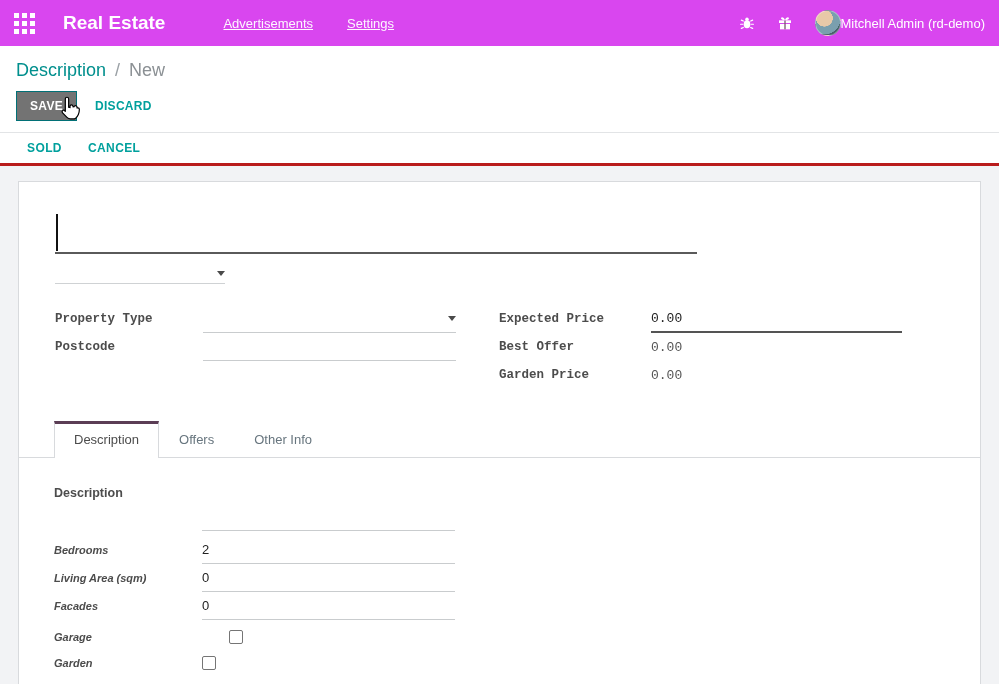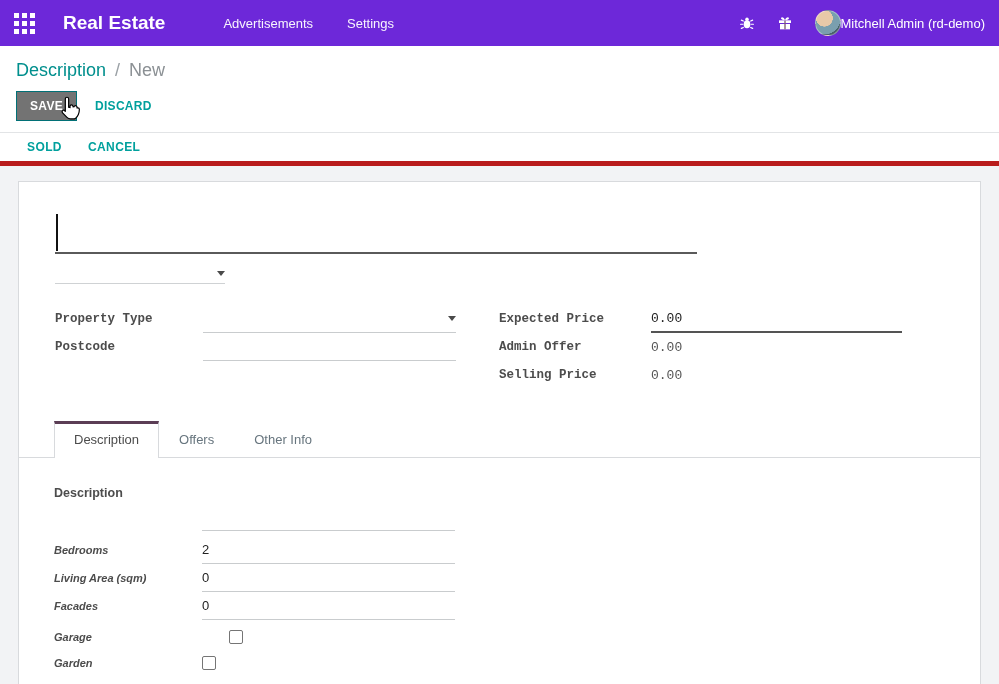--- a/index.html
+++ b/index.html
@@ -10,21 +10,21 @@
     position: relative;
     width: 999px; height: 684px;
     overflow: hidden;
     background: #f2f3f5;
     margin: 0 auto;
   }
 
   
   .topbar {
     height: 46px;
-    background: #6d28d9;
+    background: #d946ef;
     display: flex;
     align-items: center;
     color: #fff;
     padding: 0 14px;
   }
   .apps-grid {
     display: grid;
     grid-template-columns: repeat(3, 5px);
     grid-template-rows: repeat(3, 5px);
     gap: 3px;
@@ -32,21 +32,21 @@
     cursor: pointer;
   }
   .apps-grid span { background: #fff; width: 5px; height: 5px; }
   .brand {
     font-size: 19px;
     font-weight: 700;
     margin-right: 56px;
     white-space: nowrap;
   }
   .topmenu { display: flex; gap: 30px; font-size: 13px; }
-  .topmenu .menu-item { color: rgba(255,255,255,0.95); cursor: pointer; padding: 4px 2px; }
+  .topmenu .menu-item { color: rgba(255,255,255,0.95); cursor: pointer; padding: 4px 2px; text-decoration: underline; }
   .top-right { margin-left: auto; display: flex; align-items: center; gap: 22px; }
   .top-icon { width: 16px; height: 16px; display: inline-flex; cursor: pointer; }
   .user-block { display: flex; align-items: center; cursor: pointer; }
   .avatar {
     width: 26px; height: 26px; border-radius: 50%;
     background: radial-gradient(circle at 35% 30%, #e8c9a8 0 36%, #7a9fae 37% 70%, #49606b 71%);
     border: 1px solid rgba(255,255,255,0.35);
   }
   .user-name { font-size: 13px; color: #fff; white-space: nowrap; }
 
@@ -69,21 +69,21 @@
     color: #00a09d; font-size: 12px; font-weight: 700; letter-spacing: 0.3px;
     margin-left: 14px; padding: 7px 4px; cursor: pointer;
     font-family: "Liberation Sans", sans-serif;
   }
 
   
   .statusbar {
     background: #fff; height: 33px;
     display: flex; align-items: center;
     padding: 0 16px 0 27px;
-    border-bottom: 5px solid #b91c1c;
+    border-bottom: 3px solid #b91c1c;
   }
   .sb-btn {
     background: none; border: none;
     color: #00a09d; font-size: 12px; font-weight: 700; letter-spacing: 0.4px;
     margin-right: 26px; cursor: pointer; padding: 4px 0;
     font-family: "Liberation Sans", sans-serif;
   }
 
   
   .form-bg { padding: 15px 18px 0 18px; }
@@ -276,27 +276,27 @@
         </div>
 
         <div class="col col-right">
           <div class="frow">
             <span class="flabel">Expected Price</span>
             <div class="fvalue u-dark">
               <span>0.00</span>
             </div>
           </div>
           <div class="frow">
-            <span class="flabel">Admin Offer</span>
+            <span class="flabel">Best Offer</span>
             <div class="fvalue readonly">
               <span>0.00</span>
             </div>
           </div>
           <div class="frow">
-            <span class="flabel">Selling Price</span>
+            <span class="flabel">Garden Price</span>
             <div class="fvalue readonly">
               <span>0.00</span>
             </div>
           </div>
         </div>
       </div>
 
       <div class="notebook">
         <div class="tabs">
           <button class="tab active">Description</button>

